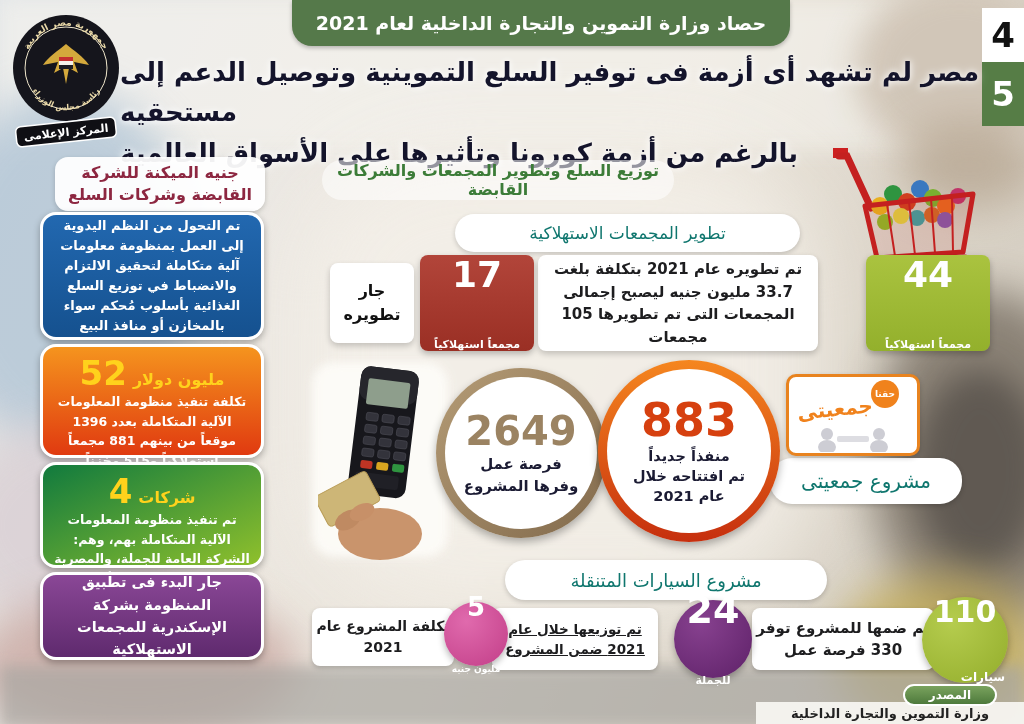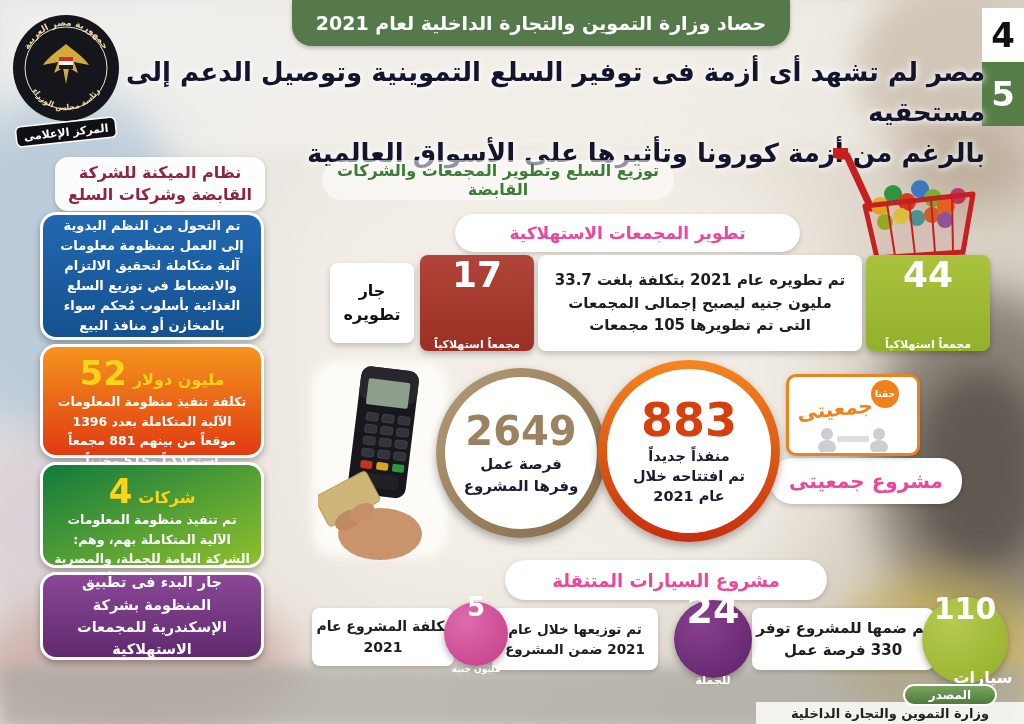--- a/index.html
+++ b/index.html
@@ -26,27 +26,27 @@
   .b-band     { left:0; top:666px; width:1024px; height:62px; border-radius:0; background:#a9a7a2; opacity:.7; filter:blur(7px); }
   .b-posback  { left:312px; top:362px; width:136px; height:195px; background:#fdfcf8; border-radius:22px; filter:blur(5px); opacity:.95; }
 
   
   .hdr-banner { left:292px; top:0; width:498px; height:46px; background:#55794a;
                 border-radius:0 0 20px 20px; color:#fff; font-size:19px; font-weight:700;
                 box-shadow:0 2px 4px rgba(0,0,0,.25); }
   .pagenum-top { right:0; top:8px;  width:42px; height:54px; background:#fff;    color:#111; font-size:34px; font-weight:800; }
   .pagenum-bot { right:0; top:62px; width:42px; height:64px; background:#567d46; color:#fff; font-size:34px; font-weight:800; }
   .main-title { left:120px; top:52px; width:865px; color:#14142b; font-weight:800; font-size:26px;
-                line-height:1.55; text-align:right;
+                line-height:1.55; text-align:left;
                 text-shadow:0 0 6px rgba(255,255,255,.9),0 0 12px rgba(255,255,255,.7); }
 
   
   .section-label { left:322px; top:160px; width:352px; height:40px; background:rgba(255,255,255,.55);
                    border-radius:20px; color:#3c7c38; font-size:16px; font-weight:800; }
-  .pill { background:#fff; border-radius:22px; color:#ec4899; font-weight:700;
+  .pill { background:#fff; border-radius:22px; color:#0f766e; font-weight:400;
           box-shadow:0 2px 5px rgba(0,0,0,.18); }
   .complexes-pill { left:455px; top:214px; width:345px; height:38px; font-size:17px; }
   .gamaity-pill   { left:770px; top:458px; width:192px; height:46px; font-size:20px; }
   .cars-pill      { left:505px; top:560px; width:322px; height:40px; font-size:18px; }
 
   
   .lc-title { left:55px; top:157px; width:210px; height:54px; background:rgba(255,255,255,.94);
               border-radius:13px; color:#8d2741; font-size:16px; font-weight:800; line-height:1.35;
               box-shadow:0 2px 5px rgba(0,0,0,.18); }
   .lc-card { left:40px; width:224px; border:3px solid #fff; border-radius:16px; color:#fff;
@@ -62,21 +62,21 @@
   .card-green .txt { font-size:12.5px; }
   .card-purple { top:572px; height:88px; background:linear-gradient(180deg,#8a4796,#5f2a6e); display:flex; align-items:center; }
   .card-purple .txt { font-size:14.5px; }
 
   
   .statbox { border-radius:8px; color:#fff; box-shadow:0 3px 6px rgba(0,0,0,.25); }
   .statbox .v { font-size:36px; font-weight:800; line-height:1.1; }
   .statbox .u { font-size:11px; font-weight:800; }
   .box-44 { left:866px; top:255px; width:124px; height:96px; background:linear-gradient(180deg,#aac33f,#93b02c); }
   .box-17 { left:420px; top:255px; width:114px; height:96px; background:linear-gradient(180deg,#b2453a,#9a2f24); }
-  .box-devtext { left:538px; top:255px; width:324px; height:96px; background:#fff; border-radius:8px;
+  .box-devtext { left:538px; top:255px; width:280px; height:96px; background:#fff; border-radius:8px;
                  color:#1d1d1f; font-size:15px; font-weight:800; line-height:1.5; padding:6px 12px;
                  box-shadow:0 3px 6px rgba(0,0,0,.2); }
   .box-jar { left:330px; top:263px; width:84px; height:80px; background:#fff; border-radius:8px;
              color:#111; font-size:16px; font-weight:800; line-height:1.5; box-shadow:0 3px 6px rgba(0,0,0,.2); }
 
   
   .bigcirc { border-radius:50%; padding:9px; box-shadow:0 4px 9px rgba(0,0,0,.3); }
   .bigcirc .inner { width:100%; height:100%; border-radius:50%; background:#fff;
                     display:flex; flex-direction:column; align-items:center; justify-content:center; text-align:center; }
   .circ-2649 { left:436px; top:368px; width:170px; height:170px; background:linear-gradient(135deg,#b59c76,#826a4c); z-index:3; }
@@ -93,29 +93,29 @@
                background:#f0821c; color:#fff; font-size:9px; font-weight:800; display:flex; align-items:center; justify-content:center; }
   .gam-word { position:absolute; top:20px; left:4px; right:40px; text-align:center; color:#f0821c;
               font-size:20px; font-weight:800; transform:rotate(-6deg); }
   .gam-figs { position:absolute; bottom:1px; left:8px; }
 
   
   .carcirc { border-radius:50%; color:#fff; z-index:3; box-shadow:0 3px 7px rgba(0,0,0,.3); }
   .carcirc .v { font-weight:800; line-height:1.05; }
   .carcirc .u { font-weight:800; }
   .circ-110 { left:922px; top:597px; width:86px; height:86px; background:radial-gradient(circle at 35% 30%,#b5cc4e,#93ad2b); }
-  .circ-110 .v { font-size:30px; } .circ-110 .u { font-size:16px;margin-left:36px; }
+  .circ-110 .v { font-size:30px; } .circ-110 .u { font-size:12px;margin-left:36px; }
   .circ-24 { left:674px; top:600px; width:78px; height:78px; background:radial-gradient(circle at 35% 30%,#87418f,#5e2168); }
   .circ-24 .v { font-size:38px; } .circ-24 .u { font-size:11px; }
   .circ-5 { left:444px; top:602px; width:64px; height:64px; background:radial-gradient(circle at 35% 30%,#e06aad,#c23e88); }
   .circ-5 .v { font-size:26px; } .circ-5 .u { font-size:9px; }
   .carbox { background:#fff; border-radius:8px; color:#1d1d1f; font-weight:800; z-index:2;
             box-shadow:0 2px 5px rgba(0,0,0,.2); line-height:1.5; }
   .carbox-110 { left:752px; top:608px; width:182px; height:62px; font-size:15px; }
-  .carbox-24  { left:492px; top:608px; width:166px; height:62px; font-size:13.5px; }
+  .carbox-24  { left:492px; top:608px; width:166px; height:62px; font-size:13.5px;text-decoration:underline; }
   .carbox-5   { left:312px; top:608px; width:142px; height:58px; font-size:14px; }
 
   
   .source-pill { left:903px; top:684px; width:94px; height:22px; background:linear-gradient(#7aa35e,#4e7a3c);
                  border:2px solid #fff; border-radius:12px; color:#fff; font-size:12px; font-weight:800; z-index:5; }
   .source-bar { left:756px; top:702px; width:268px; height:22px; background:rgba(246,245,241,.94);
                 color:#222; font-size:13px; font-weight:800; z-index:4; }
 
   svg { display:block; }
 </style>
@@ -197,21 +197,21 @@
       <path d="M62,56 L70,108 M84,54 L90,107 M106,51 L110,105 M127,49 L128,104" stroke="#c42020" stroke-width="2"></path>
       <path d="M52,118 L140,111" stroke="#c42020" stroke-width="9" stroke-linecap="round"></path>
       <path d="M60,120 L60,134 M132,113 L132,127" stroke="#c42020" stroke-width="5"></path>
       <circle cx="62" cy="146" r="12" fill="#c42020"></circle>
         <circle cx="62" cy="146" r="5" fill="#fff"></circle>
       <circle cx="130" cy="140" r="12" fill="#c42020"></circle>
         <circle cx="130" cy="140" r="5" fill="#fff"></circle>
     </svg>
   </div>
 
-  <div class="abs lc-title flexc ar">نظام الميكنة للشركة القابضة وشركات السلع</div>
+  <div class="abs lc-title flexc ar">جنيه الميكنة للشركة القابضة وشركات السلع</div>
 
   <div class="abs lc-card card-blue ar">
     <div class="txt">تم التحول من النظم اليدوية إلى العمل بمنظومة معلومات آلية متكاملة لتحقيق الالتزام والانضباط في توزيع السلع الغذائية بأسلوب مُحكم سواء بالمخازن أو منافذ البيع</div>
   </div>
 
   <div class="abs lc-card card-orange ar">
     <div class="bigrow">
       <span class="bigval">52</span>
       <span class="bigunit">مليون دولار</span>
     </div>

